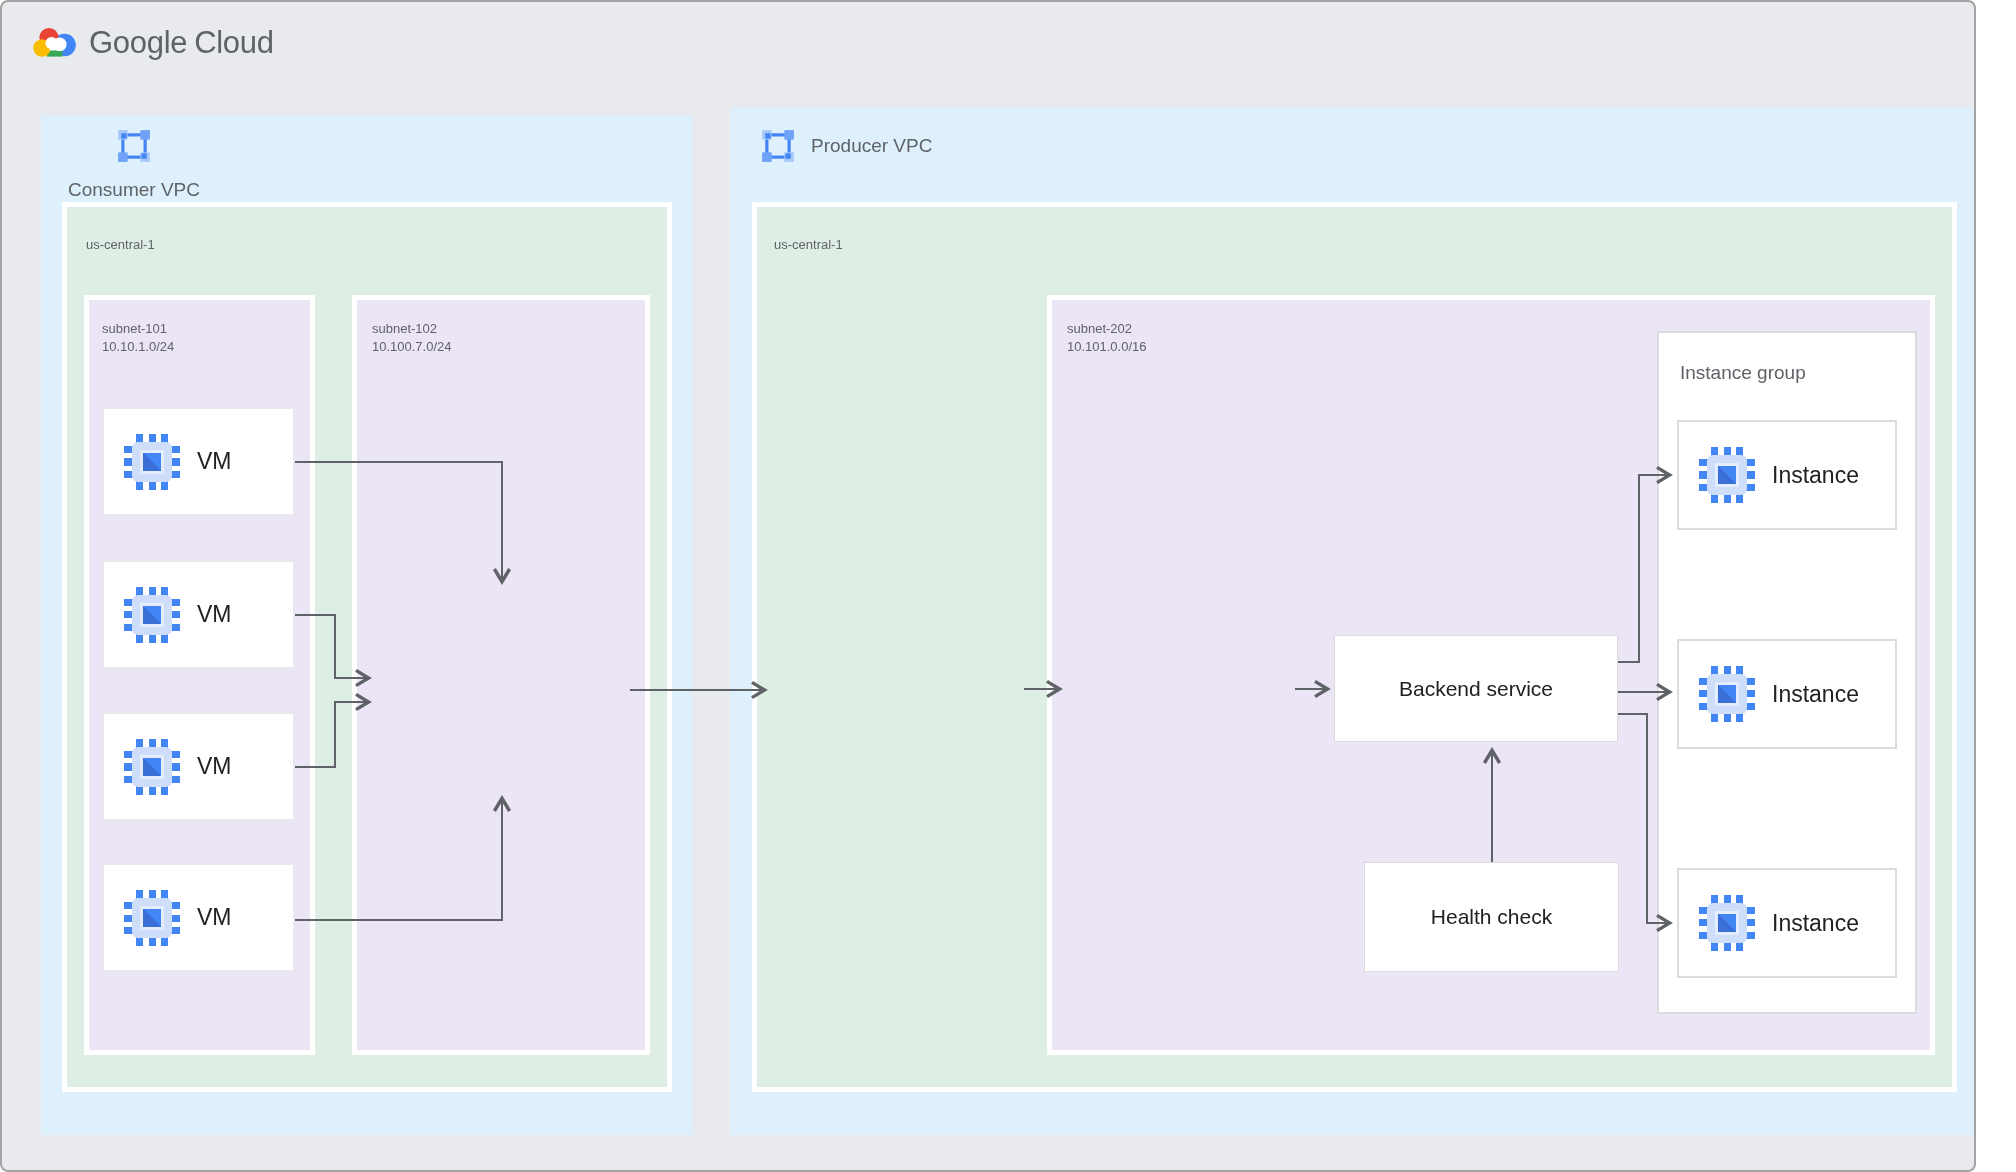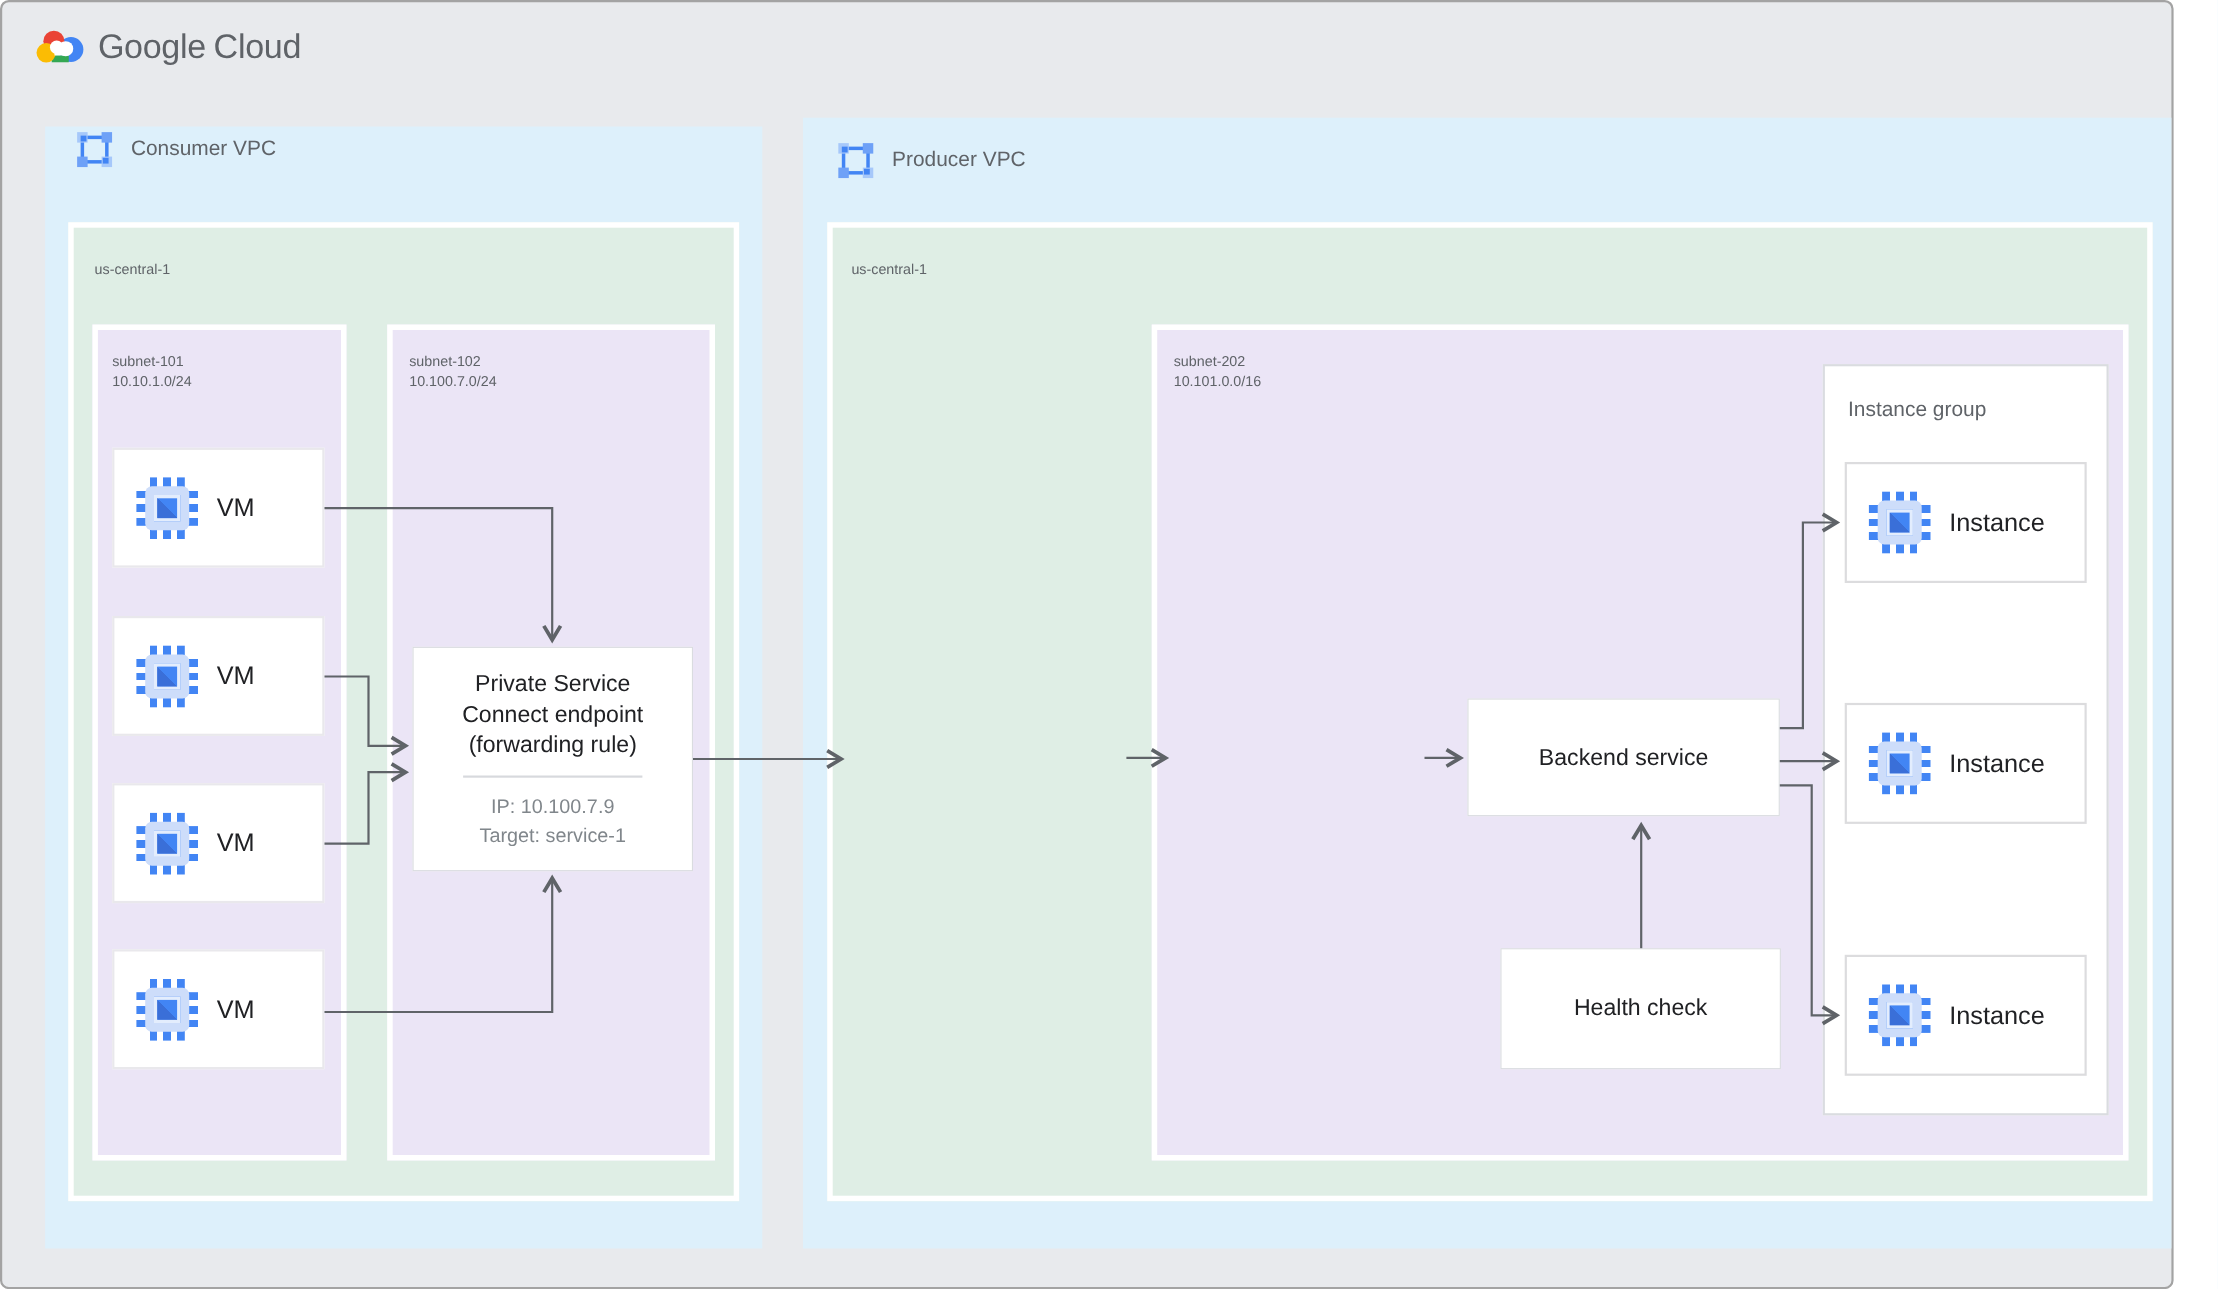--- a/index.html
+++ b/index.html
@@ -61,21 +61,21 @@
       <circle cx="19.5" cy="19" r="6.1" fill="#ffffff"></circle>
       <circle cx="27.7" cy="20.3" r="6.9" fill="#ffffff"></circle>
       <rect x="17.5" y="19.8" width="10.5" height="6.6" fill="#ffffff"></rect>
     </svg>
     <div class="brand-text">
       <span class="g">Google</span><span class="c">Cloud</span>
     </div>
   </div>
 
   <div class="vpc" style="left:39px;top:113px;width:652px;height:1020px;"></div>
-  <div class="vpc-header" style="left:66px;top:116px;">
+  <div class="vpc-header" style="left:66px;top:126px;flex-direction:column;">
     <svg width="36" height="36" viewBox="0 0 34 34">
       <rect x="6.5" y="6.5" width="21" height="21" fill="none" stroke="#4285f4" stroke-width="3"></rect>
       <rect x="2" y="2" width="9" height="9" fill="#a6c8fa"></rect>
       <rect x="23" y="2" width="9" height="9" fill="#6ea1f7"></rect>
       <rect x="2" y="23" width="9" height="9" fill="#6ea1f7"></rect>
       <rect x="23" y="23" width="9" height="9" fill="#a6c8fa"></rect>
       <rect x="5" y="5" width="5" height="5" fill="#4285f4"></rect>
       <rect x="24" y="24" width="5" height="5" fill="#4285f4"></rect>
     </svg>
     <span>Consumer VPC</span>
@@ -134,26 +134,20 @@
       </span>
     <span class="card-label">VM</span>
   </div>
 
   <div class="subnet" style="left:350px;top:293px;width:298px;height:760px;"></div>
   <div class="zone-label" style="left:370px;top:318px;">
     <div>subnet-102</div>
     <div>10.100.7.0/24</div>
   </div>
 
-  <div class="node" style="left:373px;top:586px;width:255px;height:204px;padding:0 17px;">
-    <div class="node-title">Private Service Connect endpoint (forwarding rule)</div>
-    <div class="divider"></div>
-    <div class="node-sub">IP: 10.100.7.9</div>
-    <div class="node-sub">Target: service-1</div>
-  </div>
 
   <div class="vpc" style="left:728px;top:105px;width:1248px;height:1028px;"></div>
   <div class="vpc-header" style="left:758px;top:126px;">
     <svg width="36" height="36" viewBox="0 0 34 34">
       <rect x="6.5" y="6.5" width="21" height="21" fill="none" stroke="#4285f4" stroke-width="3"></rect>
       <rect x="2" y="2" width="9" height="9" fill="#a6c8fa"></rect>
       <rect x="23" y="2" width="9" height="9" fill="#6ea1f7"></rect>
       <rect x="2" y="23" width="9" height="9" fill="#6ea1f7"></rect>
       <rect x="23" y="23" width="9" height="9" fill="#a6c8fa"></rect>
       <rect x="5" y="5" width="5" height="5" fill="#4285f4"></rect>

